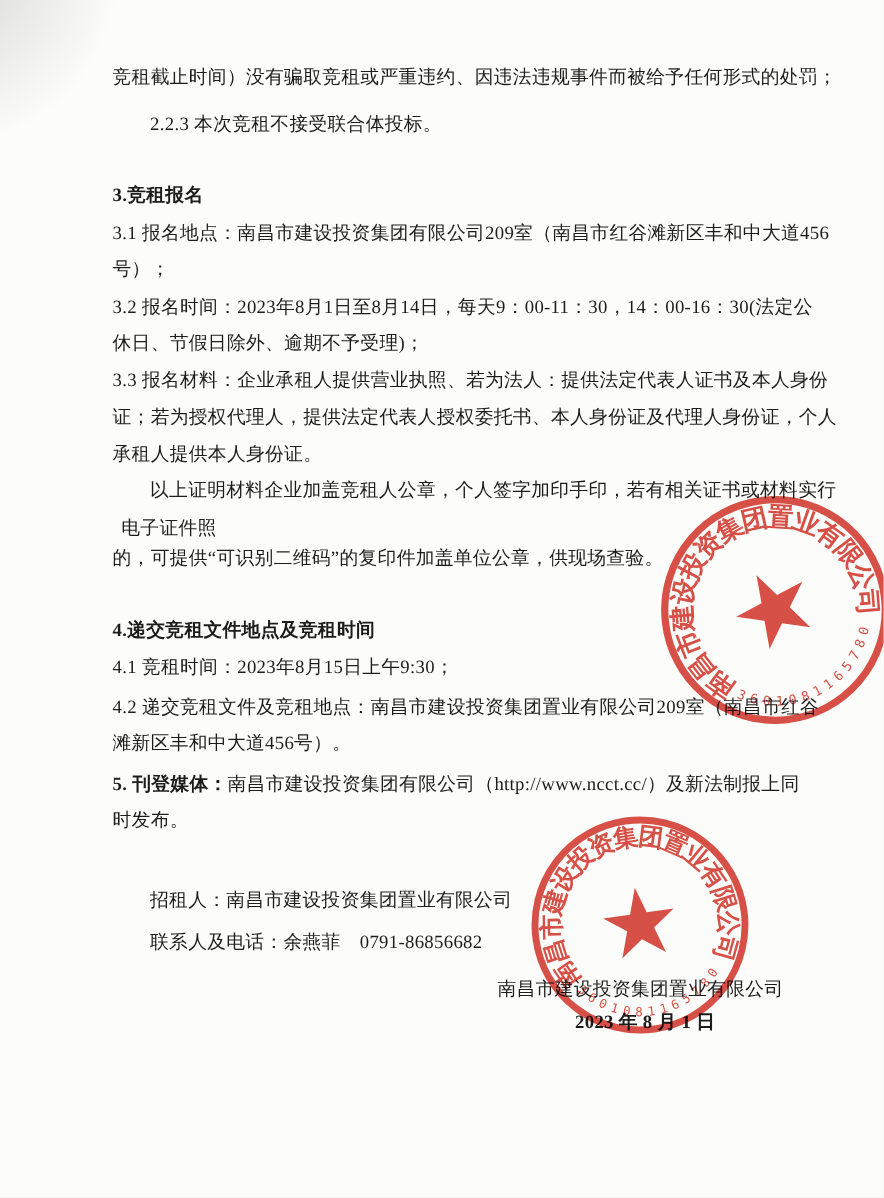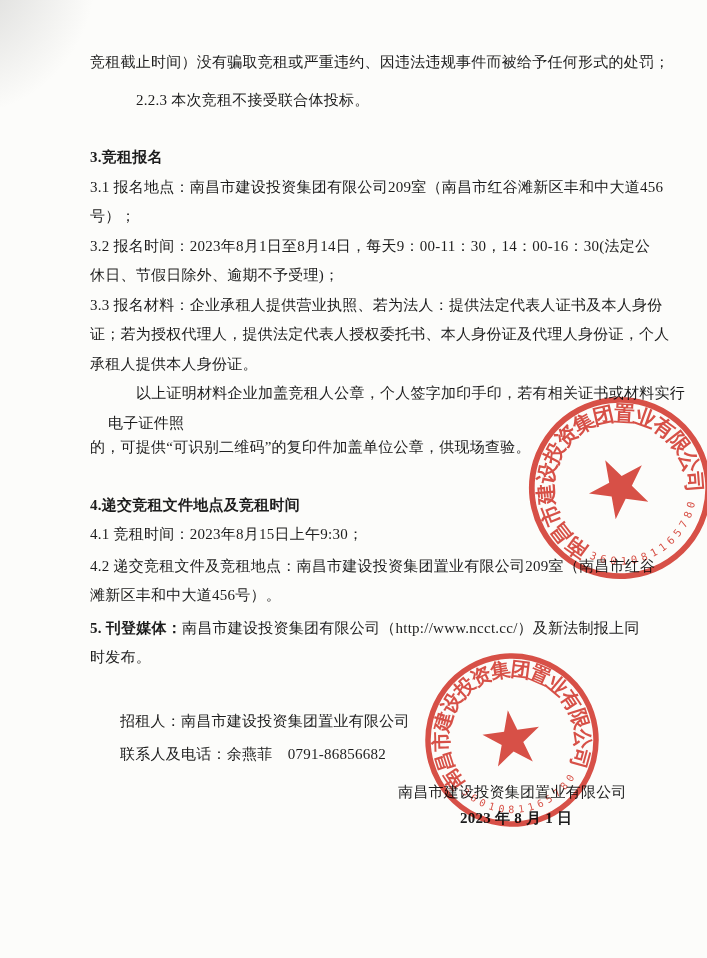--- a/index.html
+++ b/index.html
@@ -24,22 +24,22 @@
     position:absolute;left:0;top:0;right:0;
     padding:48px 60px 0 90px;
     font-size:15px;
     letter-spacing:.25px;
   }
   .ln{
     line-height:29.5px;
     white-space:nowrap;
   }
   .bold{font-weight:bold;margin-top:28px;}
-  .indent2{margin-left:46px;}
-  .indent1{margin-left:18px;}
+  .indent2{margin-left:30px;}
+  .indent1{margin-left:7px;}
   .mt8{margin-top:8px;}
   .mtn5{margin-top:-5px;}
   .mt2{margin-top:2px;}
   .mt3{margin-top:3px;}
   .contact{margin-left:30px;line-height:33px;}
   .contact-first{margin-top:32px;}
   .signoff{line-height:26px;}
   .signoff-company{margin-left:308px;margin-top:8px;}
   .signoff-date{margin-left:370px;font-weight:bold;}
   .seal{

